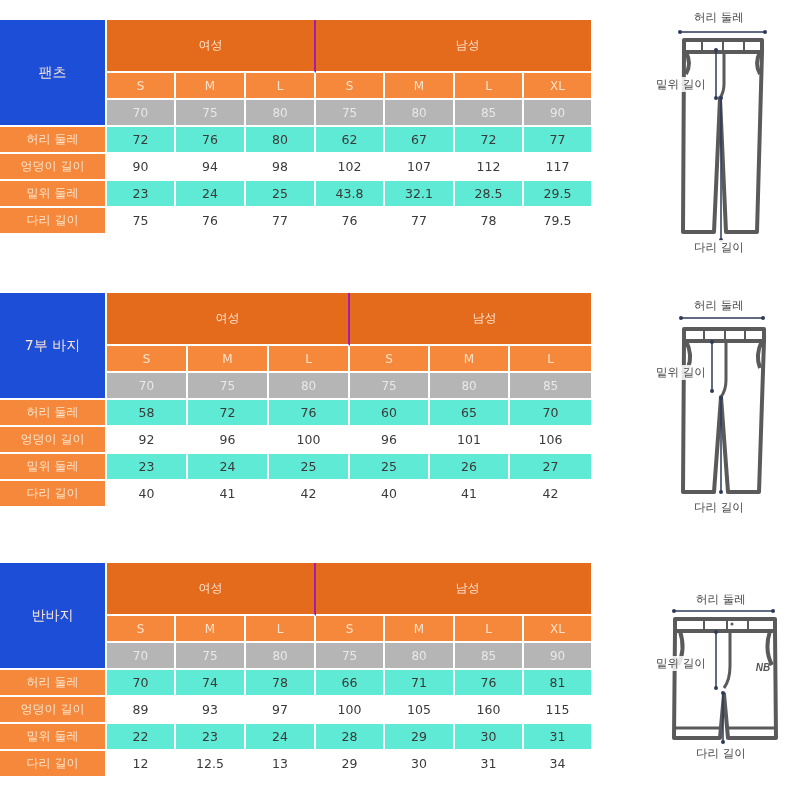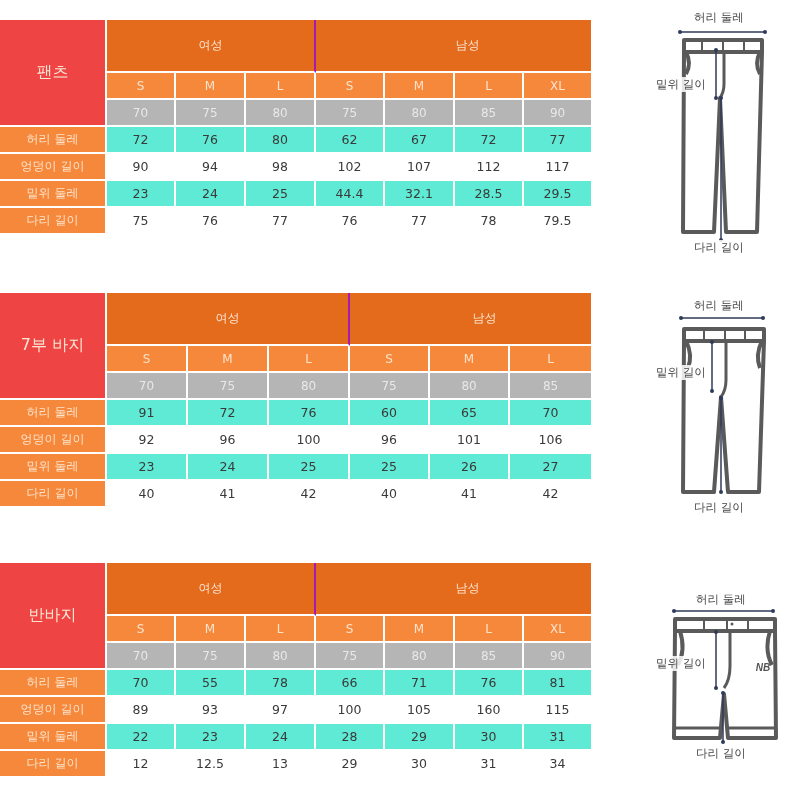--- a/index.html
+++ b/index.html
@@ -2,21 +2,21 @@
 <html><head>
 <meta charset="utf-8">
 <style>
   * { box-sizing: border-box; margin: 0; padding: 0; }
   html, body { width: 800px; height: 800px; background: #ffffff; overflow: hidden; }
   body { position: relative; font-family: "DejaVu Sans", "Liberation Sans", sans-serif; color: #333; }
 
   .size-table { position: absolute; left: 0; width: 591px; border-collapse: separate; border-spacing: 0; table-layout: fixed; }
   .size-table td, .size-table th { text-align: center; vertical-align: middle; font-weight: normal; padding: 0; overflow: hidden; white-space: nowrap; }
 
-  .cat-cell { background: #ef4444; color: #FCE6D3; font-size: 16px; font-weight: bold; border-right: 2px solid #fff; border-bottom: 2px solid #fff; margin-left: 20px; }
+  .cat-cell { background: #1d4ed8; color: #FCE6D3; font-size: 14px; font-weight: bold; border-right: 2px solid #fff; border-bottom: 2px solid #fff; margin-left: 20px; }
   .gender-cell { background: #E46A1C; color: #FCE6D3; font-size: 12px; font-weight: bold; border-right: 2px solid #a21caf; border-bottom: 2px solid #fff; }
   .gender-cell:last-child { border-right: none; padding-left: 28px; }
   .size-cell { background: #F5883A; color: #FDE3CC; font-size: 12px; border-right: 2px solid #fff; border-bottom: 2px solid #fff; }
   .size-cell:last-child { border-right: none; }
   .waist-cell { background: #B5B5B5; color: #E8E8E8; font-size: 12px; border-right: 2px solid #fff; border-bottom: 2px solid #fff; }
   .waist-cell:last-child { border-right: none; }
   .row-label { background: #F5883A; color: #FDE3CC; font-size: 12px; font-weight: bold; border-right: 2px solid #fff; border-bottom: 2px solid #fff; }
   .val { font-size: 12.5px; color: #3a3a3a; border-right: 2px solid #fff; border-bottom: 2px solid #fff; }
   .val:last-child { border-right: none; }
   tr.odd .val { background: #5eead4; }
@@ -82,21 +82,21 @@
     <td class="val">102</td>
     <td class="val">107</td>
     <td class="val">112</td>
     <td class="val">117</td>
   </tr>
   <tr class="odd" style="height:27px">
     <td class="row-label">밑위 둘레</td>
     <td class="val">23</td>
     <td class="val">24</td>
     <td class="val">25</td>
-    <td class="val">44.4</td>
+    <td class="val">43.8</td>
     <td class="val">32.1</td>
     <td class="val">28.5</td>
     <td class="val">29.5</td>
   </tr>
   <tr class="even" style="height:27px">
     <td class="row-label">다리 길이</td>
     <td class="val">75</td>
     <td class="val">76</td>
     <td class="val">77</td>
     <td class="val">76</td>
@@ -134,21 +134,21 @@
   <tr style="height:27px">
     <td class="waist-cell">70</td>
     <td class="waist-cell">75</td>
     <td class="waist-cell">80</td>
     <td class="waist-cell">75</td>
     <td class="waist-cell">80</td>
     <td class="waist-cell">85</td>
   </tr>
   <tr class="odd" style="height:27px">
     <td class="row-label">허리 둘레</td>
-    <td class="val">91</td>
+    <td class="val">58</td>
     <td class="val">72</td>
     <td class="val">76</td>
     <td class="val">60</td>
     <td class="val">65</td>
     <td class="val">70</td>
   </tr>
   <tr class="even" style="height:27px">
     <td class="row-label">엉덩이 길이</td>
     <td class="val">92</td>
     <td class="val">96</td>
@@ -209,21 +209,21 @@
     <td class="waist-cell">75</td>
     <td class="waist-cell">80</td>
     <td class="waist-cell">75</td>
     <td class="waist-cell">80</td>
     <td class="waist-cell">85</td>
     <td class="waist-cell">90</td>
   </tr>
   <tr class="odd" style="height:27px">
     <td class="row-label">허리 둘레</td>
     <td class="val">70</td>
-    <td class="val">55</td>
+    <td class="val">74</td>
     <td class="val">78</td>
     <td class="val">66</td>
     <td class="val">71</td>
     <td class="val">76</td>
     <td class="val">81</td>
   </tr>
   <tr class="even" style="height:27px">
     <td class="row-label">엉덩이 길이</td>
     <td class="val">89</td>
     <td class="val">93</td>

